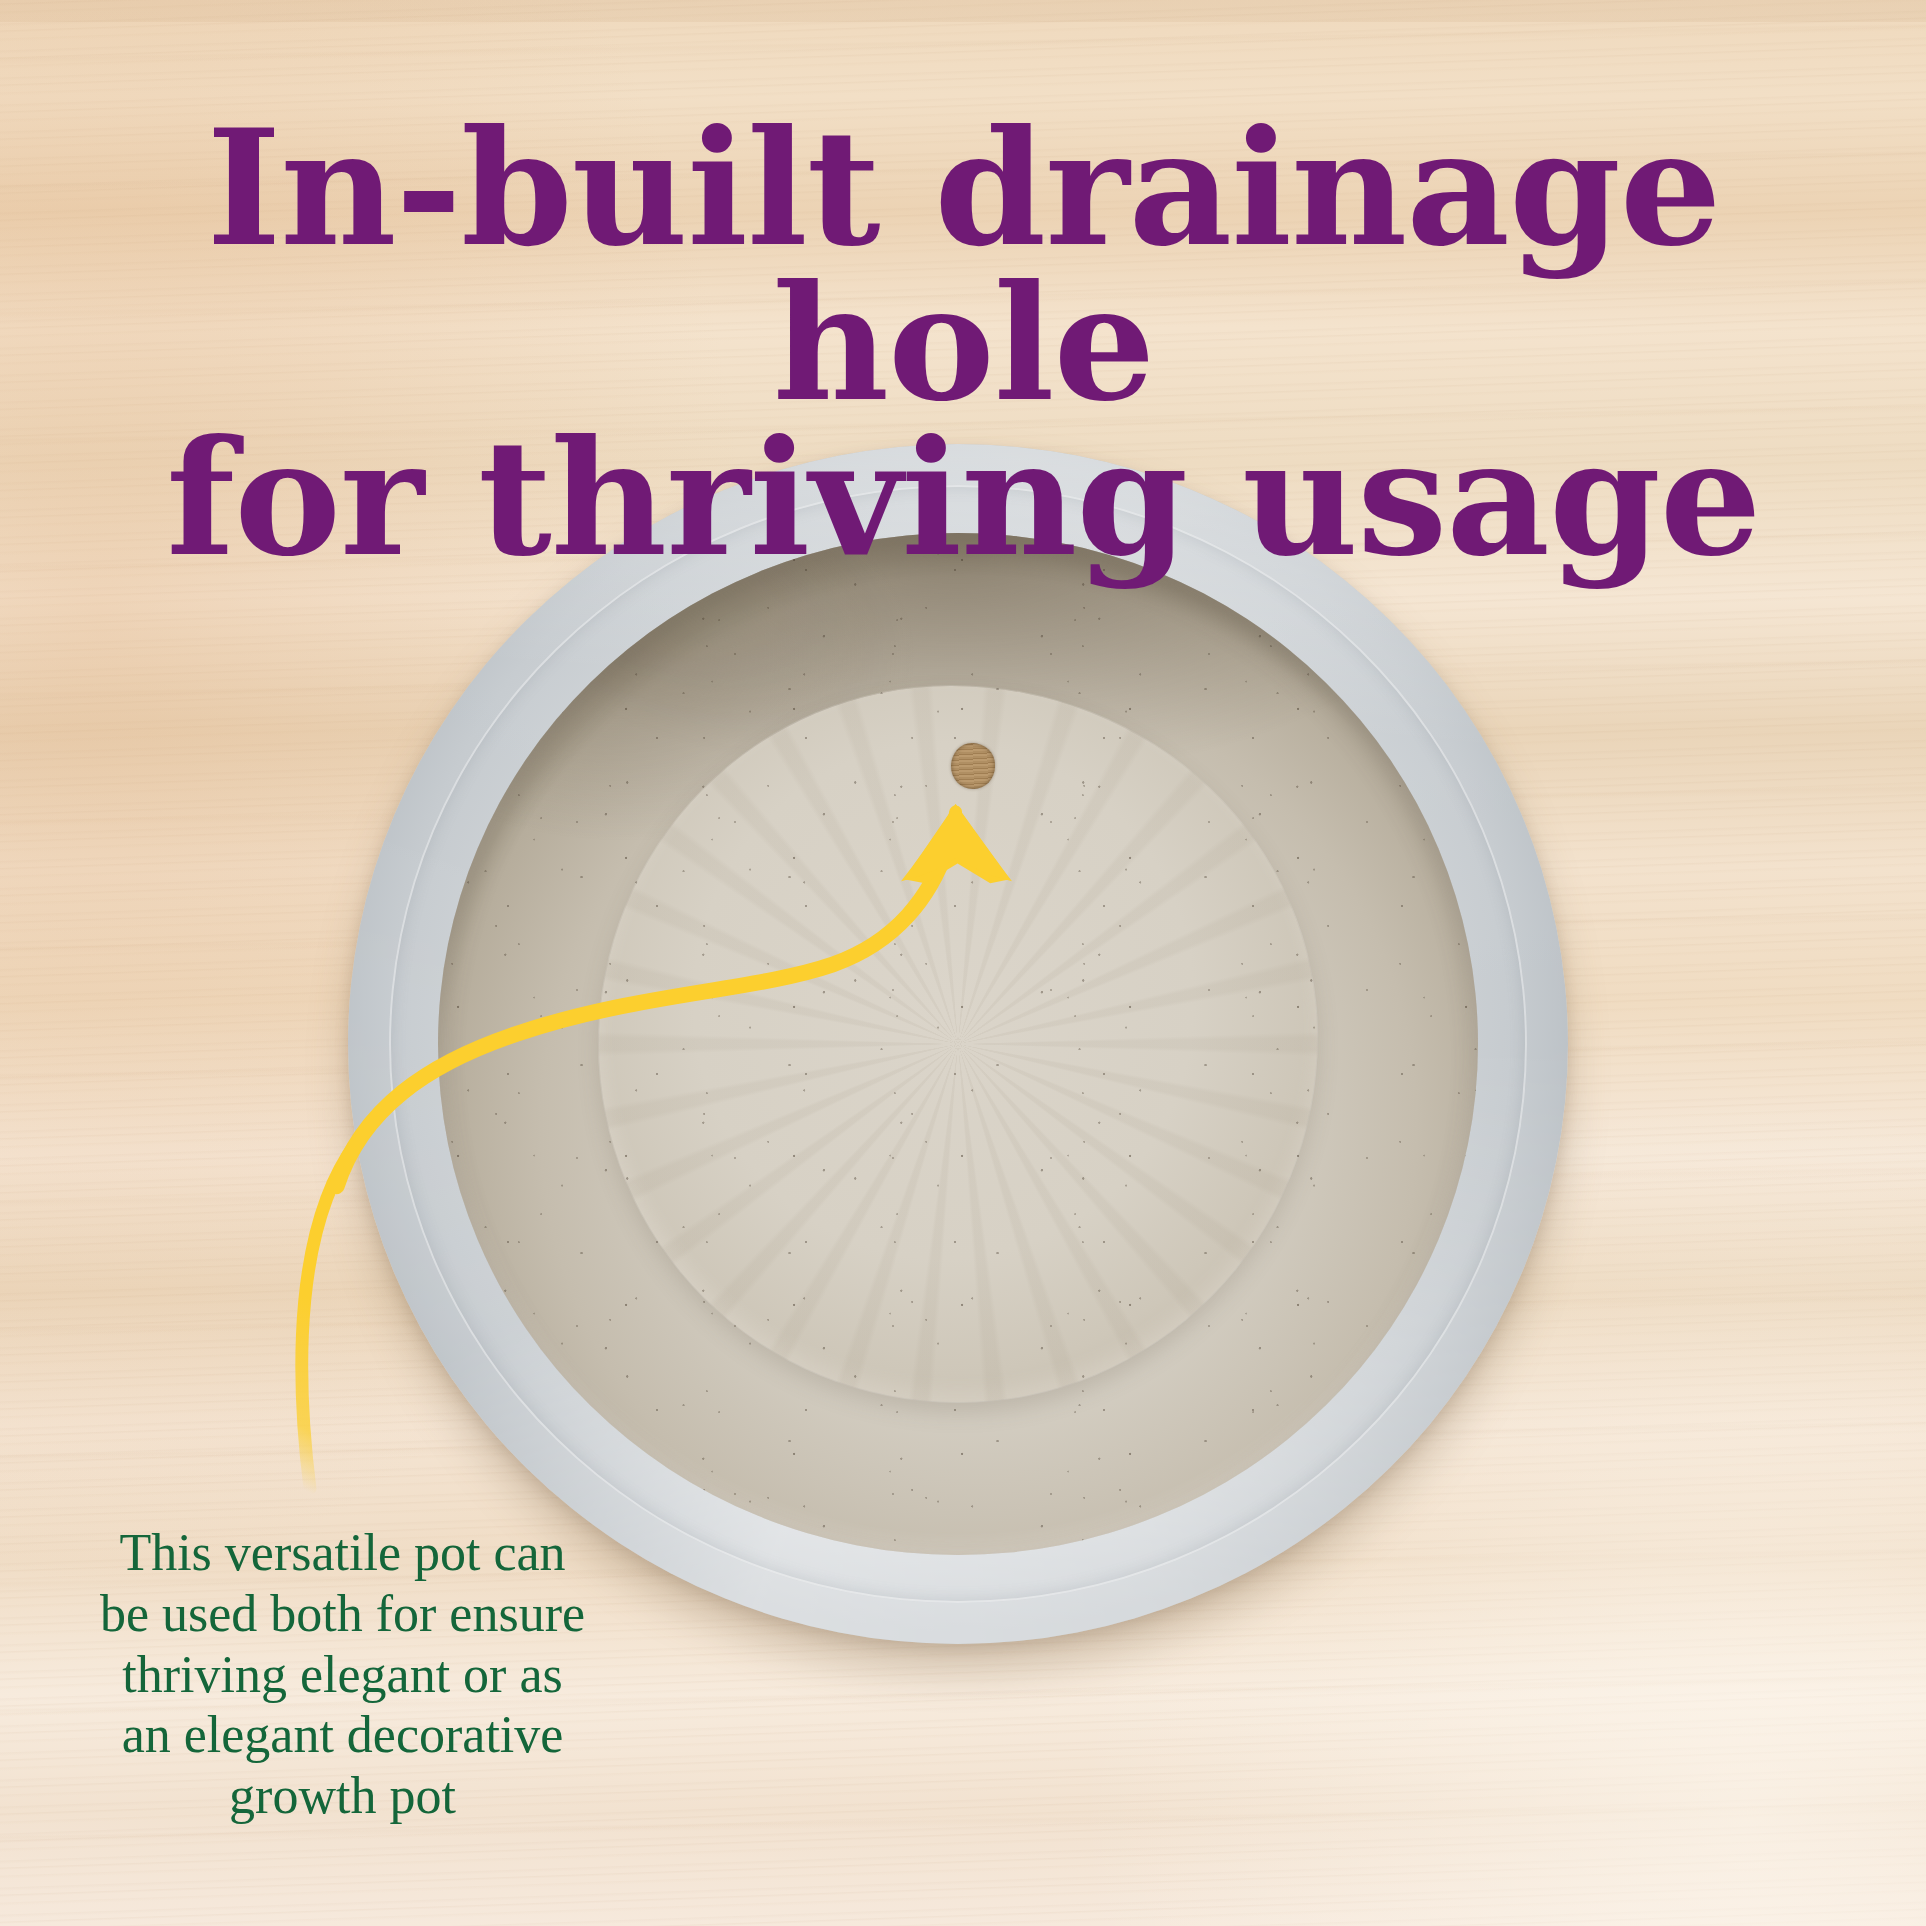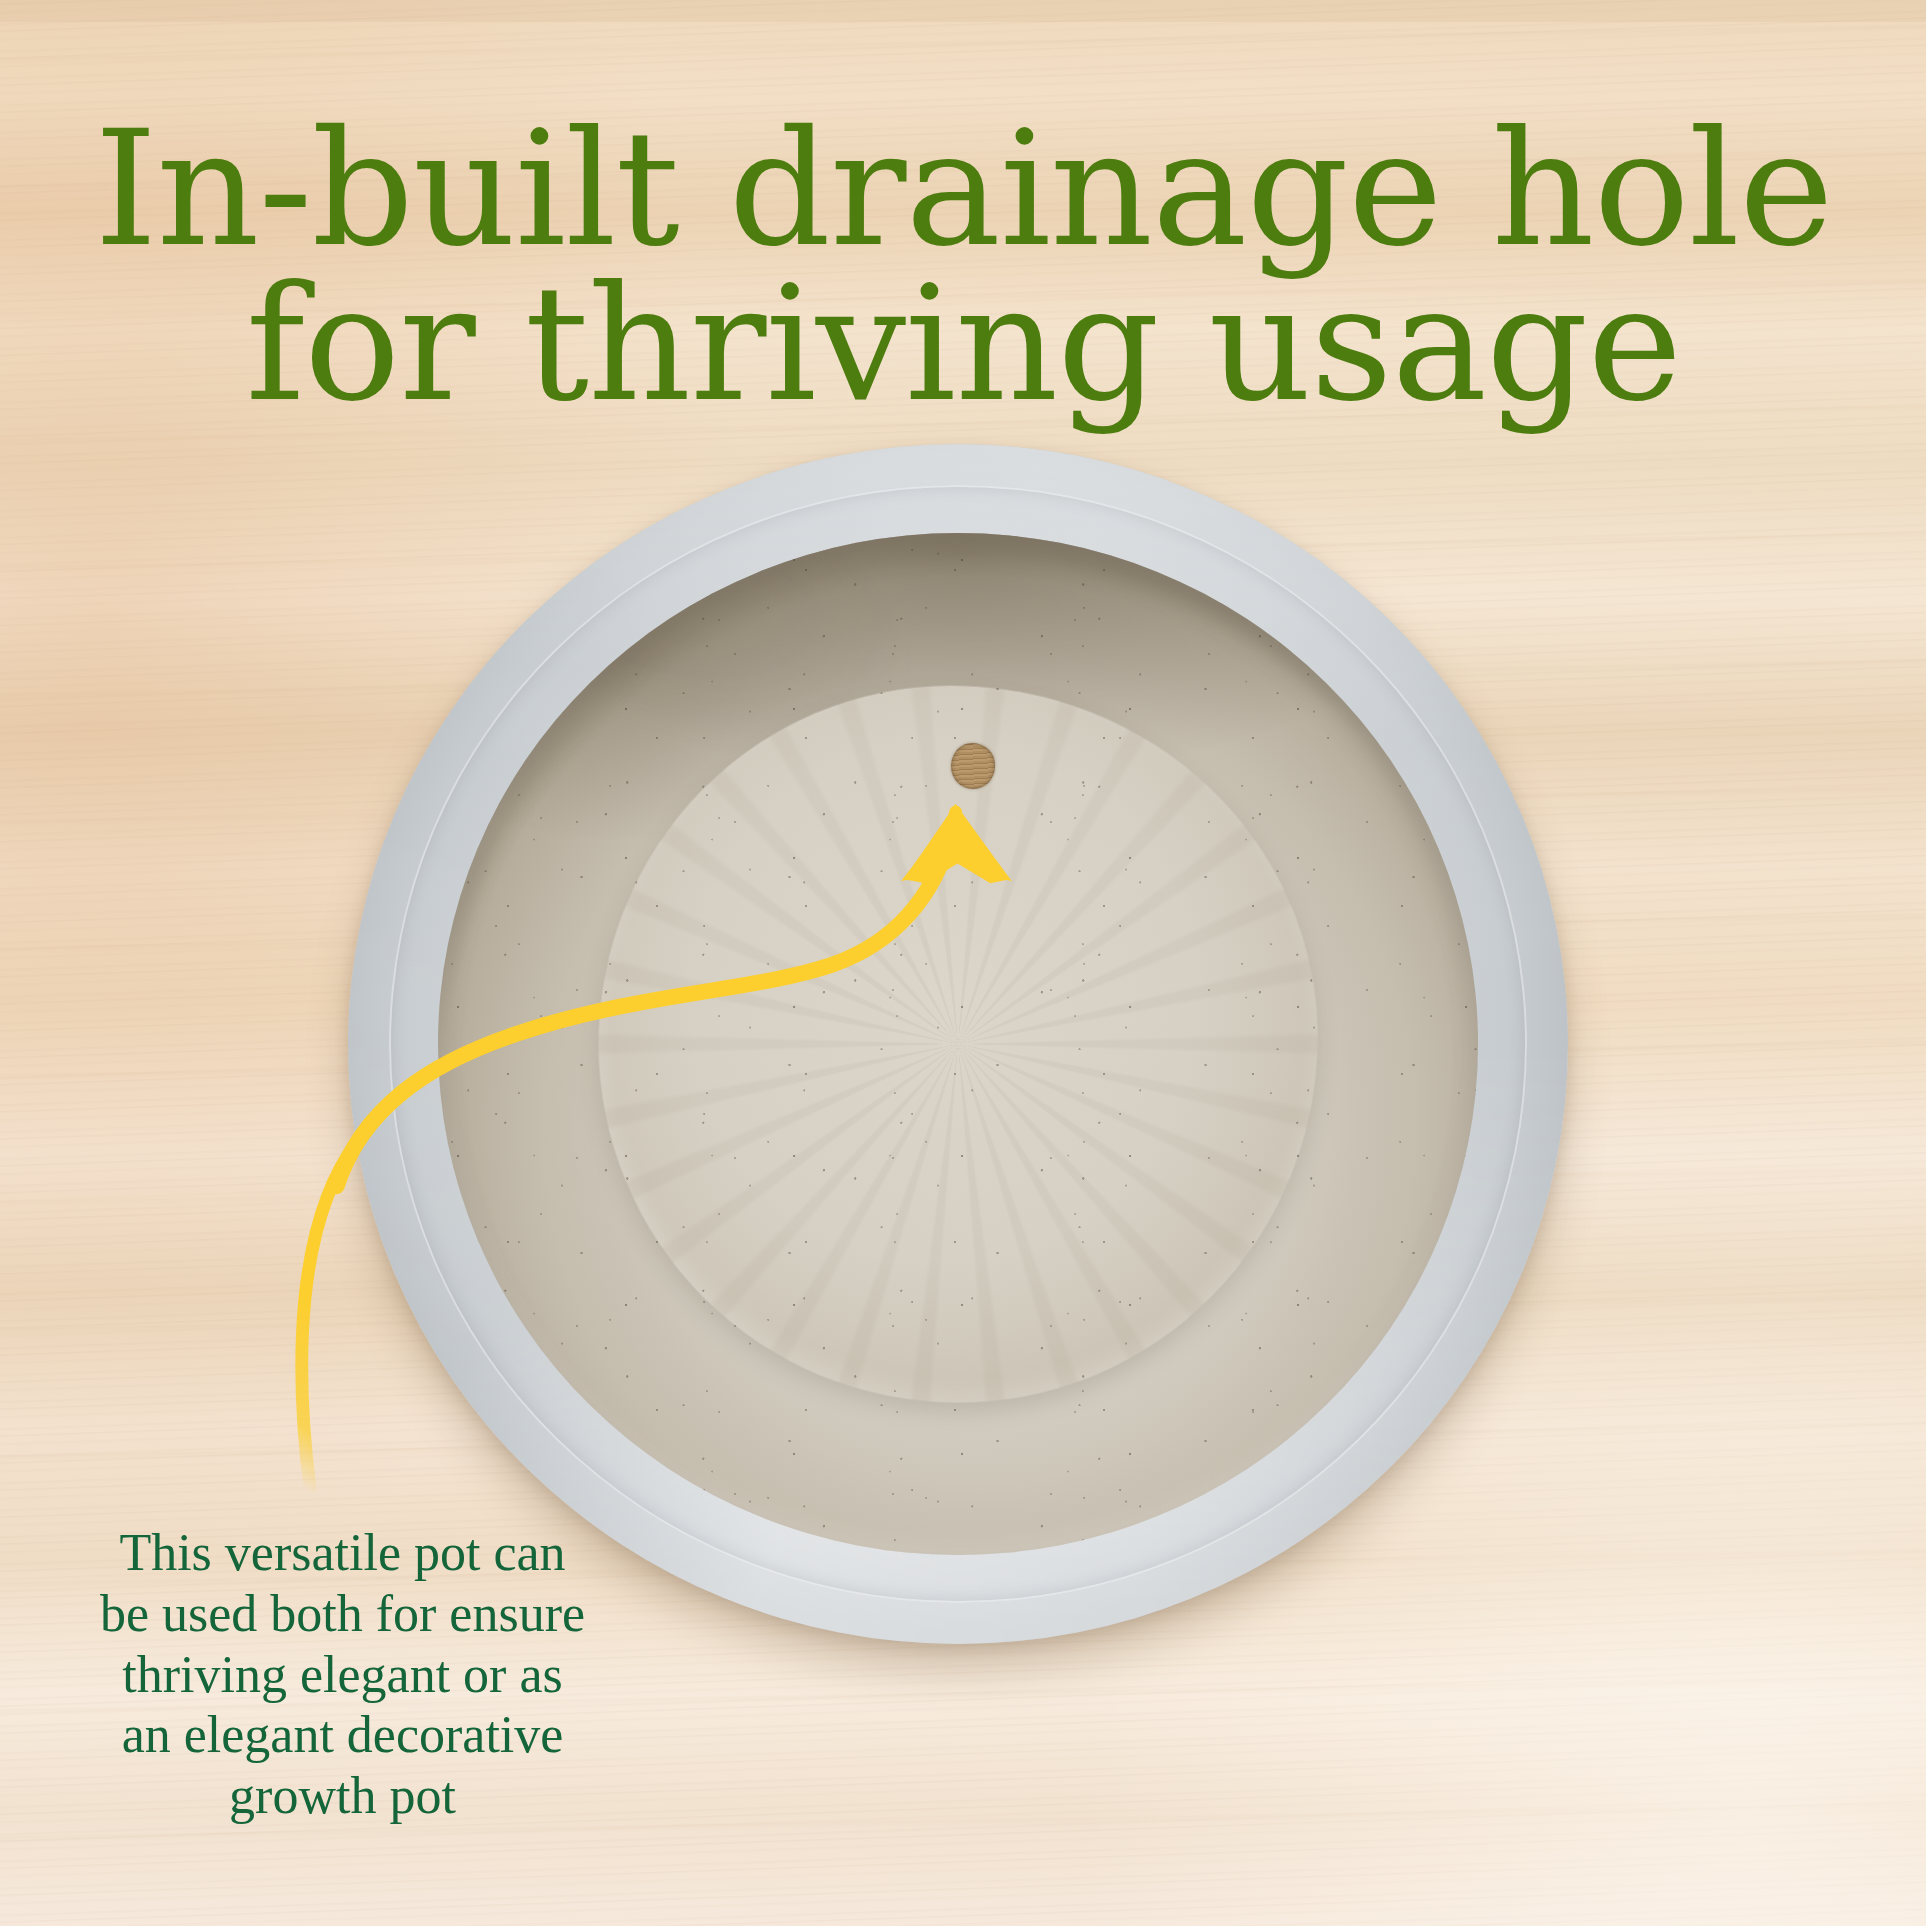--- a/index.html
+++ b/index.html
@@ -174,25 +174,25 @@
   }
 
   
   #arrow-svg{position:absolute;left:0;top:0;width:1927px;height:1927px;pointer-events:none;}
 
   
   #headline{
     position:absolute;left:0;top:111px;width:1927px;
     text-align:center;
     font-family:"DejaVu Serif","Liberation Serif",serif;
-    font-weight:400;
+    font-weight:700;
     font-size:160px;
     line-height:0.97;
     letter-spacing:-1px;
-    color:#4d7c0f;
+    color:#701a75;
   }
   #headline .ln{display:block;}
 
   #caption{
     position:absolute;left:6px;top:1523px;width:673px;
     text-align:center;
     font-family:Liberation Serif, serif;
     font-weight:400;
     font-size:52px;
     line-height:1.17;

